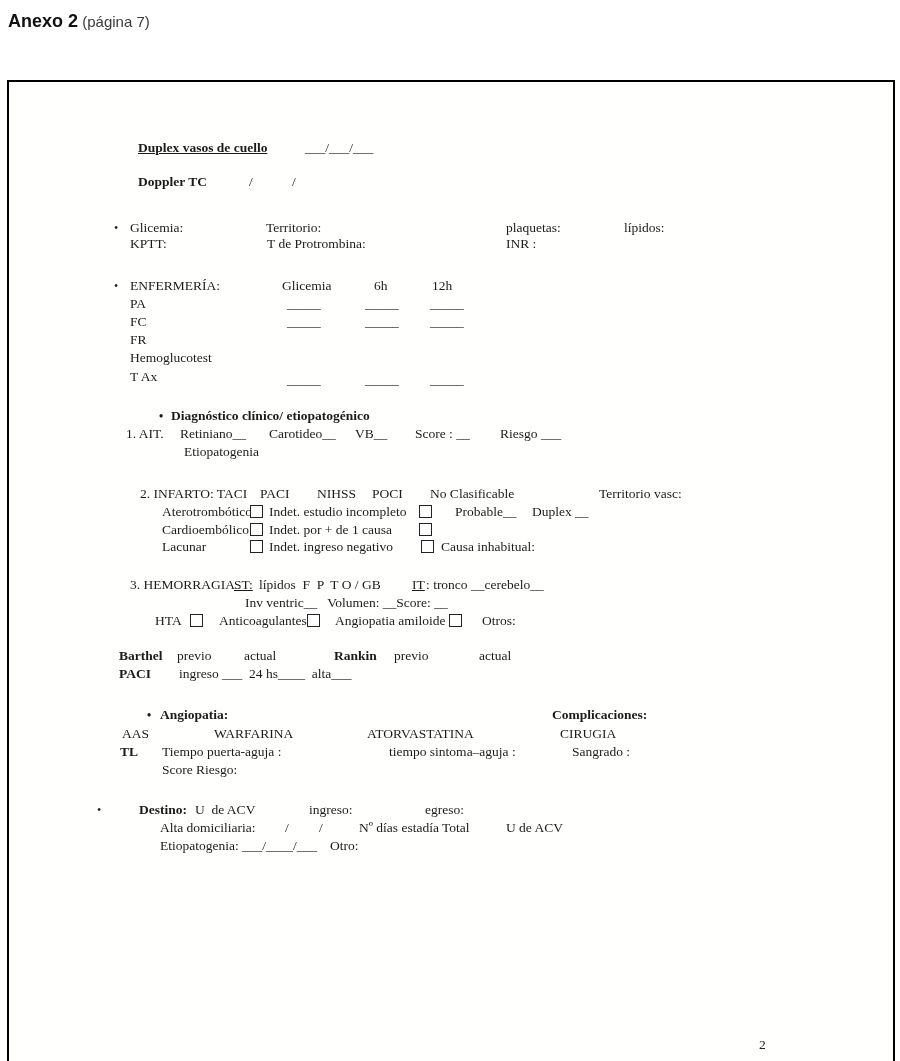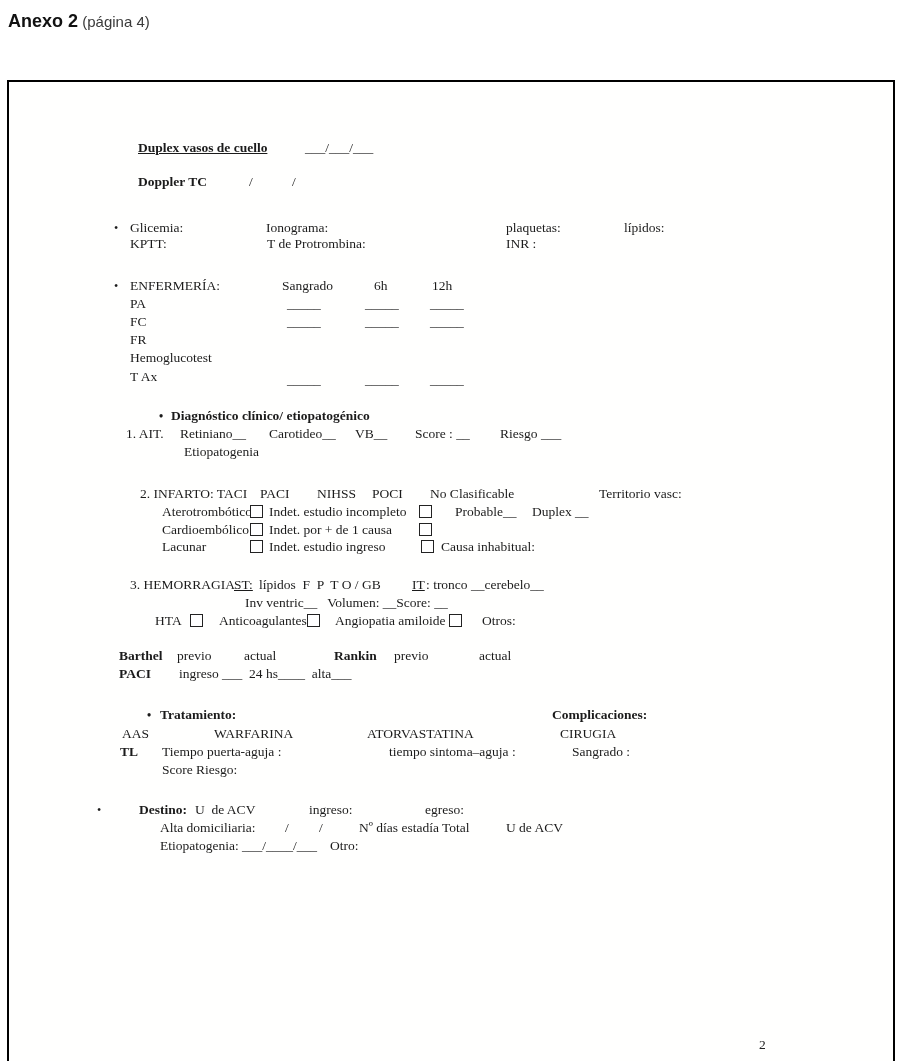--- a/index.html
+++ b/index.html
@@ -26,42 +26,42 @@
   .sm{font-size:12px;}
   .cb{
     position:absolute;width:11px;height:11px;
     border:1.5px solid #222;background:#fff;
   }
   .pagenum{position:absolute;font-size:13.5px;color:#222;}
 </style>
 </head>
 <body>
 
-<div class="doc-header"><span class="annex">Anexo 2</span><span class="note"> </span><span class="note">(página 4)</span></div>
+<div class="doc-header"><span class="annex">Anexo 2</span><span class="note"> </span><span class="note">(página 7)</span></div>
 
 <div class="page">
 
   <span class="t b u" style="left:129px;top:58px">Duplex vasos de cuello</span>
   <span class="t" style="left:296px;top:58px">___/___/___</span>
   <span class="t b" style="left:129px;top:92px">Doppler TC</span>
   <span class="t" style="left:240px;top:92px">/</span>
   <span class="t" style="left:283px;top:92px">/</span>
 
   <span class="t sm" style="left:105px;top:138px">•</span>
   <span class="t" style="left:121px;top:138px">Glicemia:</span>
-  <span class="t" style="left:257px;top:138px">Ionograma:</span>
+  <span class="t" style="left:257px;top:138px">Territorio:</span>
   <span class="t" style="left:497px;top:138px">plaquetas:</span>
   <span class="t" style="left:615px;top:138px">lípidos:</span>
   <span class="t" style="left:121px;top:154px">KPTT:</span>
   <span class="t" style="left:258px;top:154px">T de Protrombina:</span>
   <span class="t" style="left:497px;top:154px">INR :</span>
 
   <span class="t sm" style="left:105px;top:196px">•</span>
   <span class="t" style="left:121px;top:196px">ENFERMERÍA:</span>
-  <span class="t" style="left:273px;top:196px">Sangrado</span>
+  <span class="t" style="left:273px;top:196px">Glicemia</span>
   <span class="t" style="left:365px;top:196px">6h</span>
   <span class="t" style="left:423px;top:196px">12h</span>
 
   <span class="t" style="left:121px;top:214px">PA</span>
   <span class="t" style="left:278px;top:214px">_____</span>
   <span class="t" style="left:356px;top:214px">_____</span>
   <span class="t" style="left:421px;top:214px">_____</span>
 
   <span class="t" style="left:121px;top:232px">FC</span>
   <span class="t" style="left:278px;top:232px">_____</span>
@@ -99,21 +99,21 @@
   <span class="t" style="left:446px;top:422px">Probable__</span>
   <span class="t" style="left:523px;top:422px">Duplex __</span>
 
   <span class="t" style="left:153px;top:440px">Cardioembólico</span>
   <span class="cb" style="left:241px;top:441px"></span>
   <span class="t" style="left:260px;top:440px">Indet. por + de 1 causa</span>
   <span class="cb" style="left:410px;top:441px"></span>
 
   <span class="t" style="left:153px;top:457px">Lacunar</span>
   <span class="cb" style="left:241px;top:458px"></span>
-  <span class="t" style="left:260px;top:457px">Indet. estudio ingreso</span>
+  <span class="t" style="left:260px;top:457px">Indet. ingreso negativo</span>
   <span class="cb" style="left:412px;top:458px"></span>
   <span class="t" style="left:432px;top:457px">Causa inhabitual:</span>
 
   <span class="t" style="left:121px;top:495px">3. HEMORRAGIA</span>
   <span class="t u" style="left:225px;top:495px">ST:</span>
   <span class="t" style="left:250px;top:495px">lípidos  F  P  T O / GB</span>
   <span class="t u" style="left:403px;top:495px">IT</span>
   <span class="t" style="left:417px;top:495px">: tronco __cerebelo__</span>
   <span class="t" style="left:236px;top:513px">Inv ventric__   Volumen: __Score: __</span>
   <span class="t" style="left:146px;top:531px">HTA</span>
@@ -127,21 +127,21 @@
   <span class="t b" style="left:110px;top:566px">Barthel</span>
   <span class="t" style="left:168px;top:566px">previo</span>
   <span class="t" style="left:235px;top:566px">actual</span>
   <span class="t b" style="left:325px;top:566px">Rankin</span>
   <span class="t" style="left:385px;top:566px">previo</span>
   <span class="t" style="left:470px;top:566px">actual</span>
   <span class="t b" style="left:110px;top:584px">PACI</span>
   <span class="t" style="left:170px;top:584px">ingreso ___  24 hs____  alta___</span>
 
   <span class="t b sm" style="left:138px;top:625px">•</span>
-  <span class="t b" style="left:151px;top:625px">Tratamiento:</span>
+  <span class="t b" style="left:151px;top:625px">Angiopatia:</span>
   <span class="t b" style="left:543px;top:625px">Complicaciones:</span>
   <span class="t" style="left:113px;top:644px">AAS</span>
   <span class="t" style="left:205px;top:644px">WARFARINA</span>
   <span class="t" style="left:358px;top:644px">ATORVASTATINA</span>
   <span class="t" style="left:551px;top:644px">CIRUGIA</span>
   <span class="t b" style="left:111px;top:662px">TL</span>
   <span class="t" style="left:153px;top:662px">Tiempo puerta-aguja :</span>
   <span class="t" style="left:380px;top:662px">tiempo sintoma–aguja :</span>
   <span class="t" style="left:563px;top:662px">Sangrado :</span>
   <span class="t" style="left:153px;top:680px">Score Riesgo:</span>

